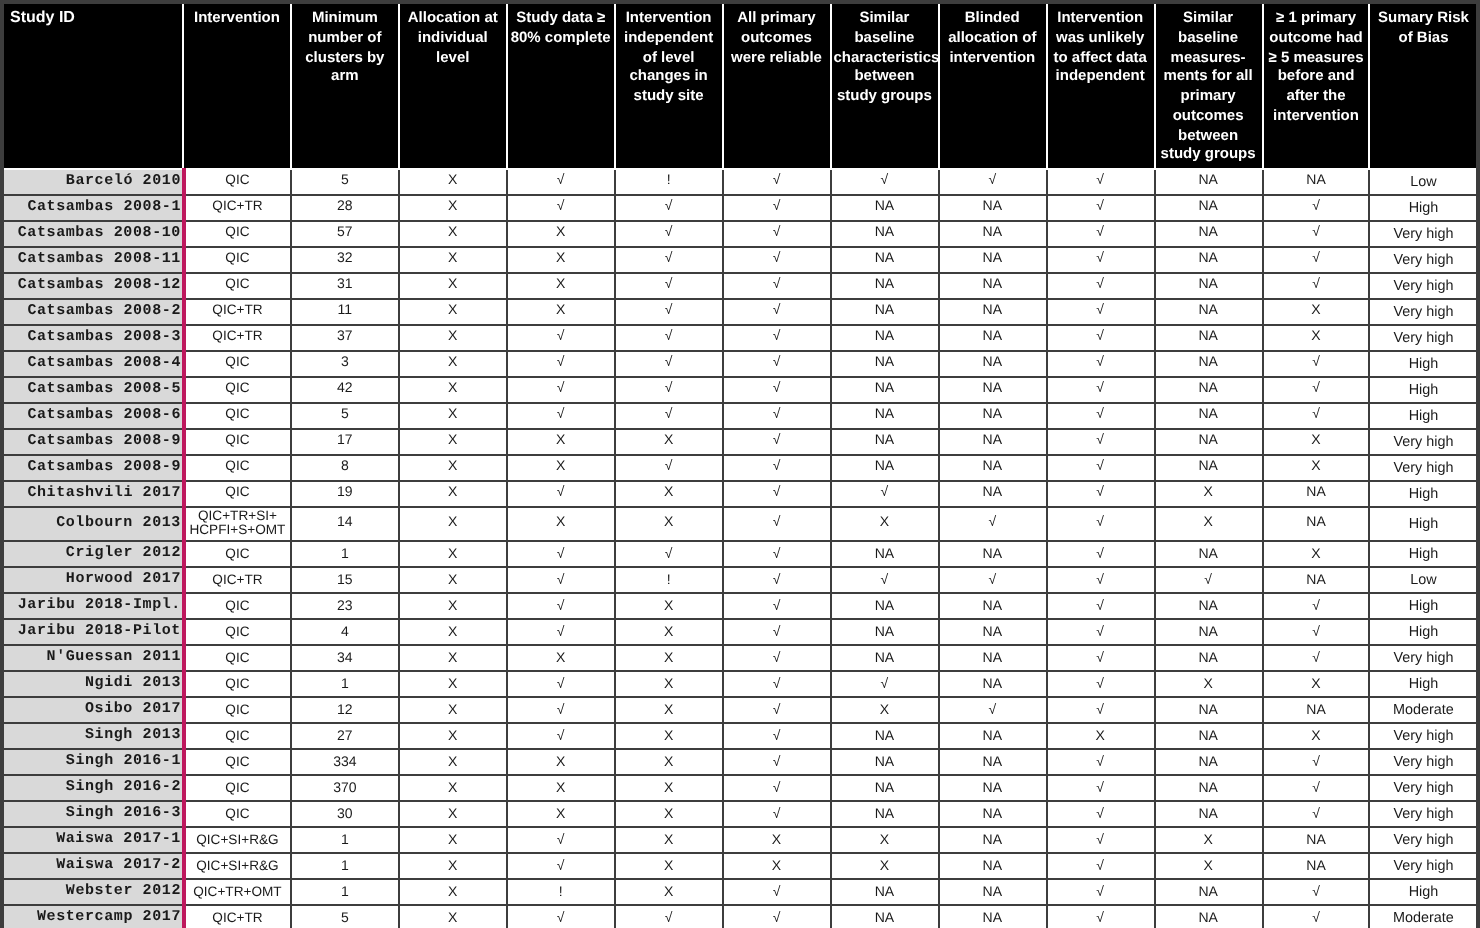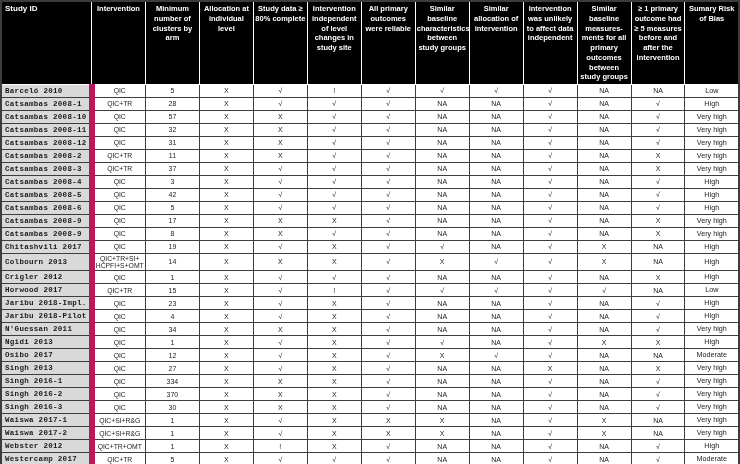--- a/index.html
+++ b/index.html
@@ -38,23 +38,23 @@
     border: 1px solid var(--grid-line, #404040);
     padding: 1px 0;
     height: 10px;
     background: #ffffff;
     overflow: hidden;
   }
   tbody td.study-col {
     background: var(--study-id-bg, #d9d9d9);
     font: bold 7.5px/1.1 "Liberation Mono", "DejaVu Sans Mono", monospace;
     letter-spacing: 0.3px;
-    text-align: left;
+    text-align: right;
     padding-left: 3px;
-    border-right: 6px solid #be185d;
+    border-right: 2px solid #be185d;
   }
   tbody td.intervention-col {
     font-size: 6.8px;
   }
   tbody td.risk-col {
     font-weight: normal;
     font-size: 7.2px;
   }
 </style>
 </head>
@@ -64,21 +64,21 @@
   <thead>
     <tr>
         <th class="study-col">Study ID</th>
         <th>Intervention</th>
         <th>Minimum number of clusters by arm</th>
         <th>Allocation at individual level</th>
         <th>Study data ≥ 80% complete</th>
         <th>Intervention independent of level changes in study site</th>
         <th>All primary outcomes were reliable</th>
         <th>Similar baseline characteristics between study groups</th>
-        <th>Similar allocation of intervention</th>
+        <th>Blinded allocation of intervention</th>
         <th>Intervention was unlikely to affect data independent</th>
         <th>Similar baseline measures- ments for all primary outcomes between study groups</th>
         <th>≥ 1 primary outcome had ≥ 5 measures before and after the intervention</th>
         <th>Sumary Risk of Bias</th>
       </tr>
   </thead>
   <tbody>
       <tr>
         <td class="study-col">Barceló 2010</td>
         <td class="intervention-col">QIC</td>

